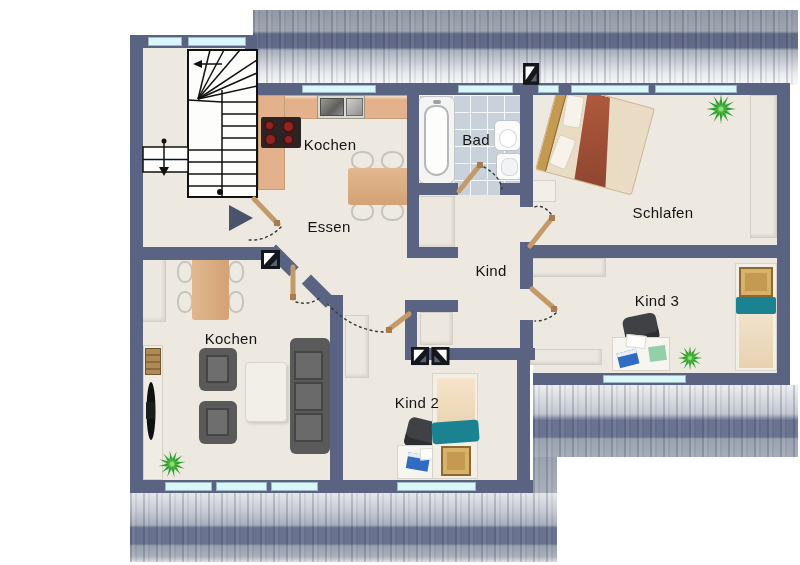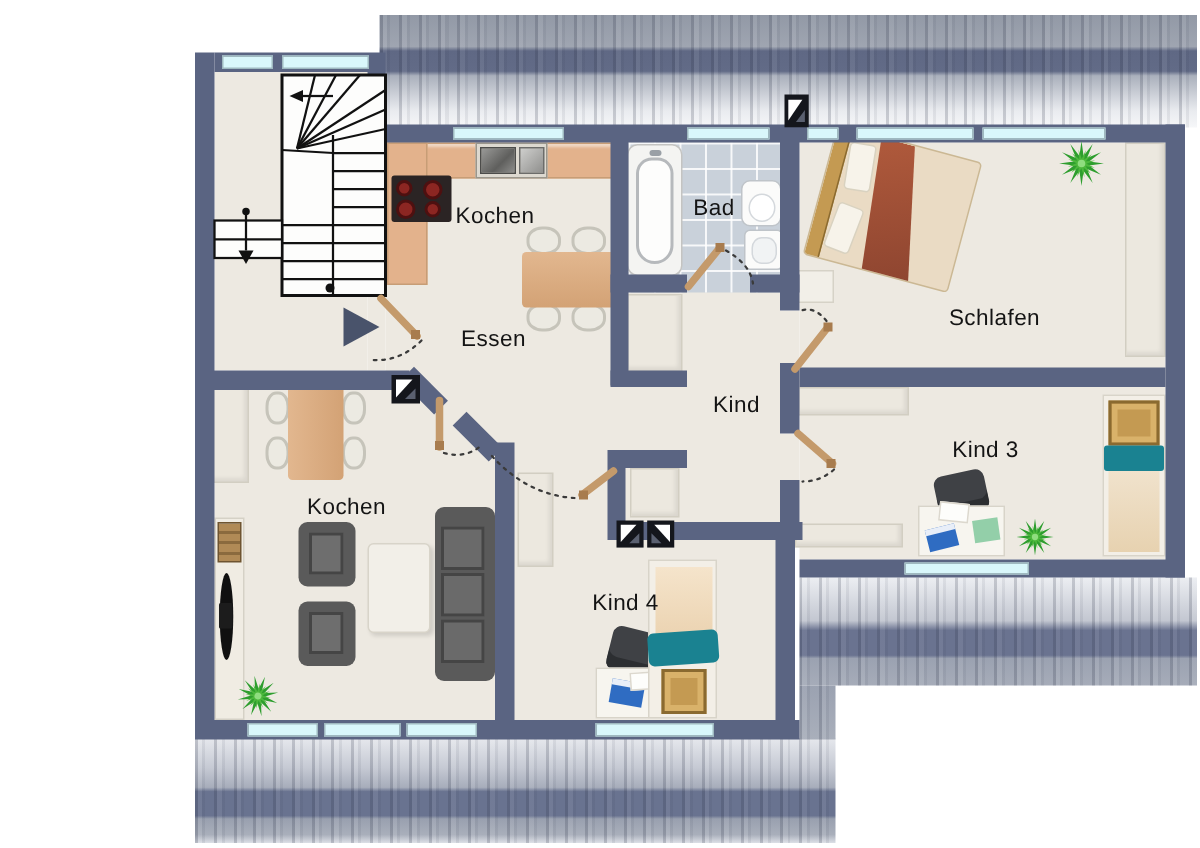--- a/index.html
+++ b/index.html
@@ -269,14 +269,14 @@
     <use href="#skylight" transform="translate(449.5,347) scale(-0.95,0.95)"></use>
   </svg>
 
   <div class="label" style="left:330px;top:144px;">Kochen</div>
   <div class="label" style="left:329px;top:226px;">Essen</div>
   <div class="label" style="left:476px;top:139px;">Bad</div>
   <div class="label" style="left:663px;top:212px;">Schlafen</div>
   <div class="label" style="left:491px;top:270px;">Kind</div>
   <div class="label" style="left:657px;top:300px;">Kind 3</div>
   <div class="label" style="left:231px;top:338px;">Kochen</div>
-  <div class="label" style="left:417px;top:402px;">Kind 4</div>
+  <div class="label" style="left:417px;top:402px;">Kind 2</div>
 </div>
 
 </body></html>

